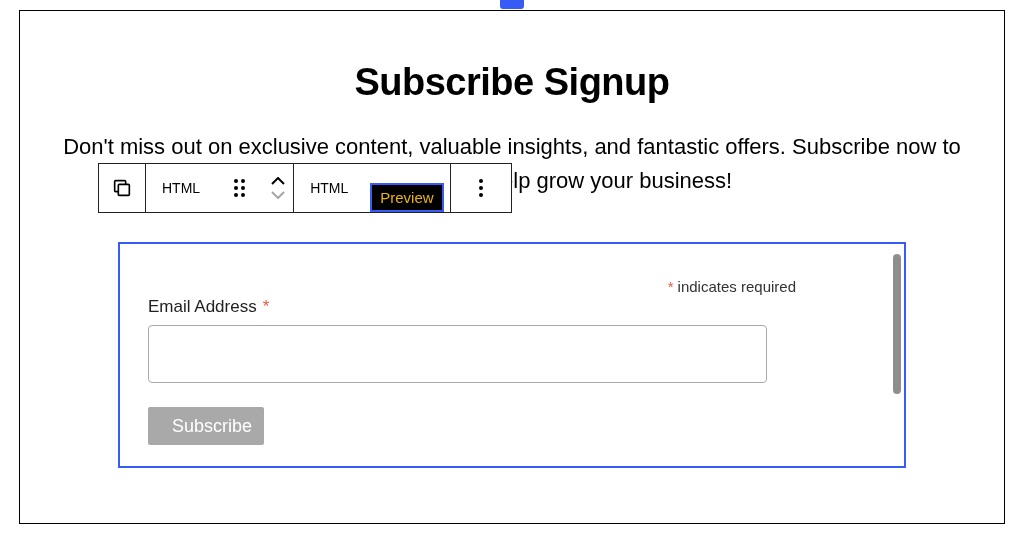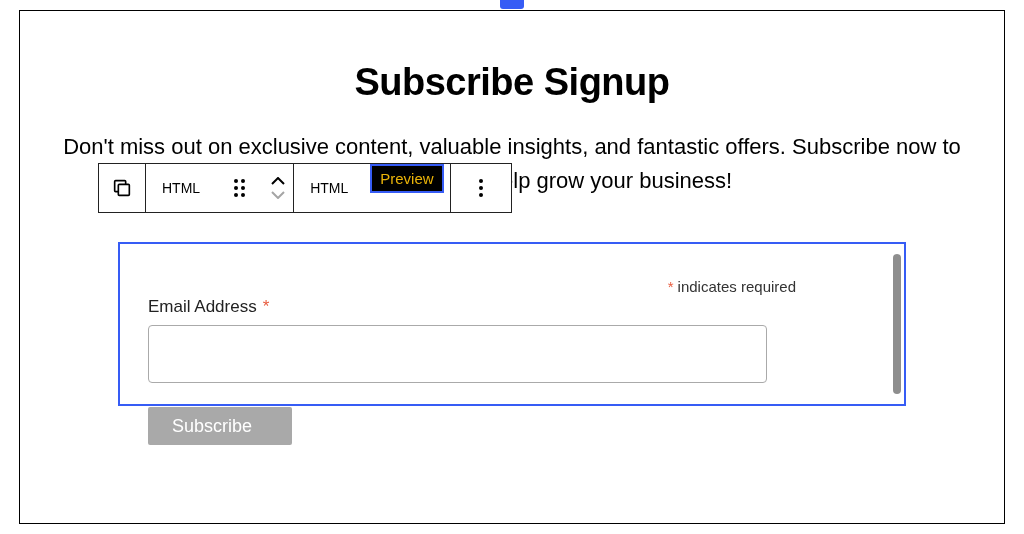--- a/index.html
+++ b/index.html
@@ -57,21 +57,21 @@
       position: absolute;
       top: 163px;
       left: 98px;
       display: flex;
       align-items: stretch;
       z-index: 40;
       background: #fff;
     }
     .tb-group {
       display: flex;
-      align-items: flex-start;
+      align-items: flex-end;
       border: 1.5px solid #222;
       background: #fff;
       height: 50px;
     }
     .tb-group + .tb-group {
       border-left: none;
     }
     .tb-btn {
       display: flex;
       align-items: center;
@@ -138,21 +138,21 @@
       border-radius: 50%;
     }
 
     
     .form-block {
       position: absolute;
       top: 231px;
       left: 98px;
       right: 98px;
       border: 2px solid #365cf5;
-      height: 164px;
+      height: 226px;
       padding: 34px 28px 0 28px;
     }
     .form-scrollbar {
       position: absolute;
       right: 3px;
       top: 10px;
       width: 8px;
       height: 140px;
       background: #8e8e8e;
       border-radius: 4px;
@@ -187,21 +187,21 @@
       border-radius: 4px;
       padding: 0 12px;
       font-size: 16px;
       margin-bottom: 24px;
     }
     .subscribe-btn {
       background: #a9a9a9;
       color: #fff;
       border: none;
       font-size: 18px;
-      padding: 9px 40px 8px 24px;
+      padding: 9px 12px 8px 24px;
       border-radius: 2px;
       cursor: pointer;
     }
   </style>
 </head>
 <body>
 
 <div class="top-handle"></div>
 
 <div class="canvas">

